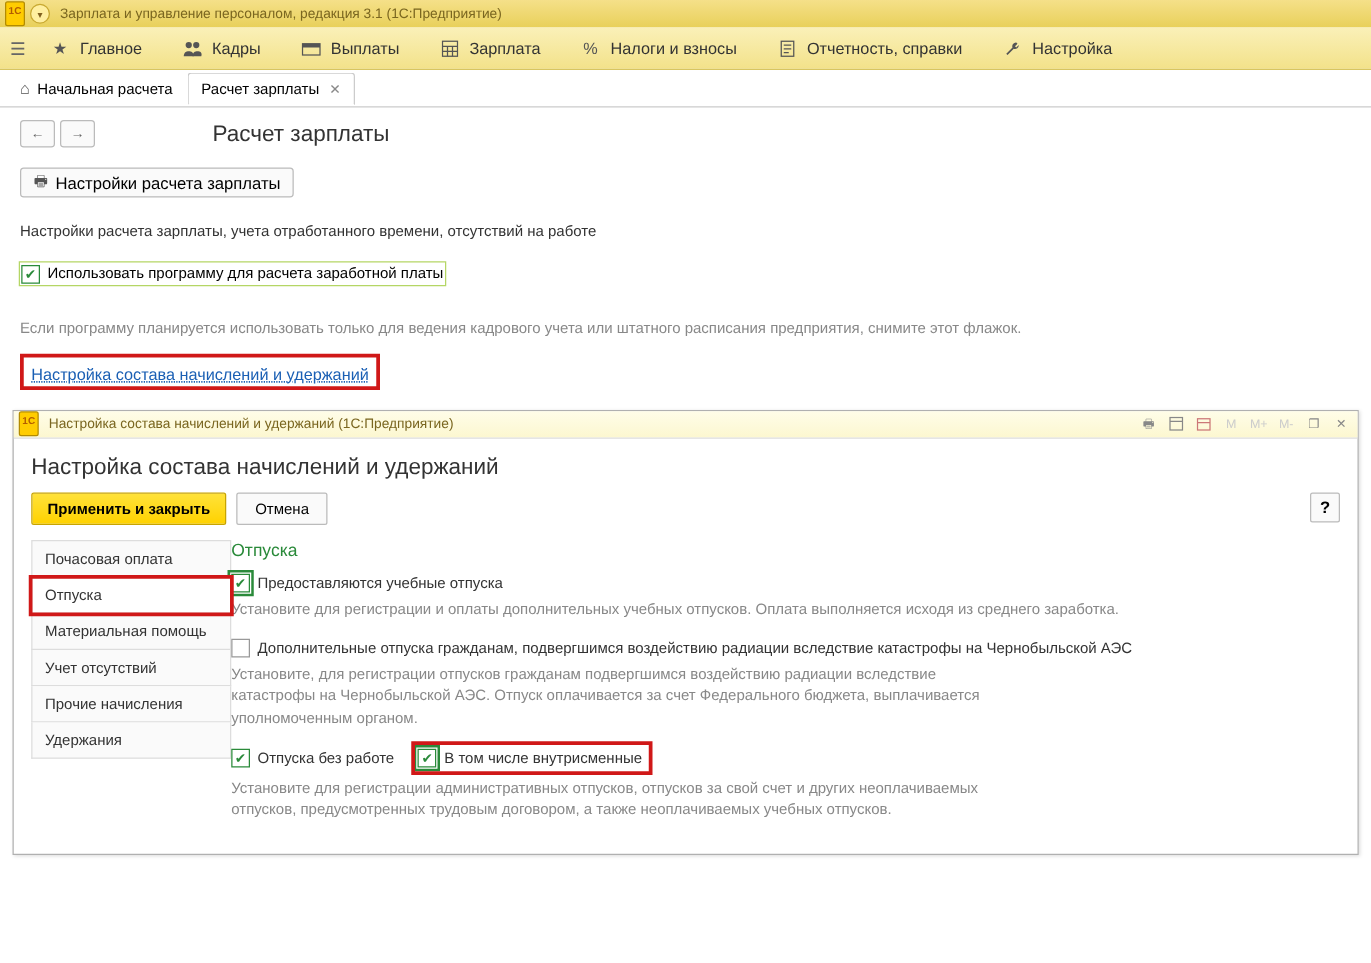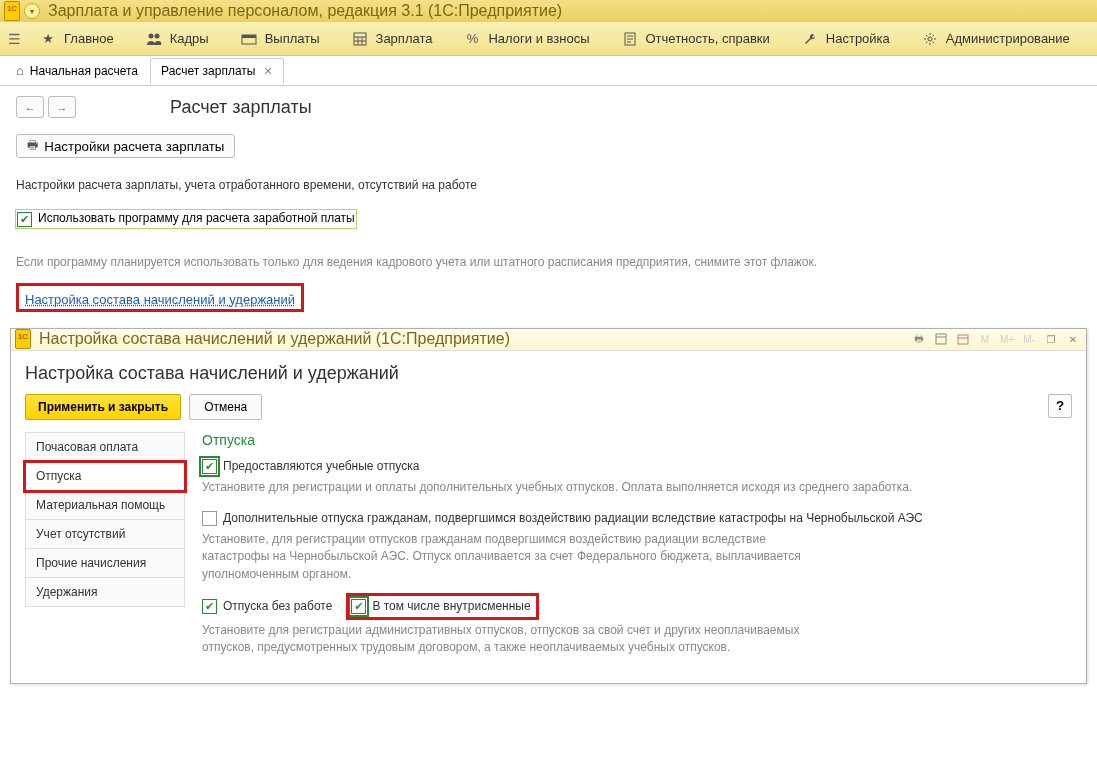--- a/index.html
+++ b/index.html
@@ -1,21 +1,21 @@
 <!DOCTYPE html>
 <html><head>
 <meta charset="utf-8">
 <style>
 * { box-sizing: border-box; margin: 0; padding: 0; }
 body { font-family: Arial, sans-serif; font-size: 12px; background: #fff; width: 1097px; height: 770px; overflow: hidden; }
 .app-titlebar { background: linear-gradient(#f5e089, #e8d05a); height: 22px; display: flex; align-items: center; padding: 0 4px; gap: 4px; }
 .logo-1c { width: 16px; height: 20px; background: #ffcc00; border: 1px solid #b38b00; border-radius: 2px; font-size: 8px; font-weight: bold; text-align: center; line-height: 14px; color: #b35c00; }
 .dropdown-btn { width: 16px; height: 16px; background: #ffefa0; border: 1px solid #c8a830; border-radius: 8px; display: flex; align-items: center; justify-content: center; cursor: pointer; }
 .dropdown-btn::after { content: '▾'; font-size: 8px; color: #806020; }
-.app-title { color: #7a6620; font-size: 16px; margin-left: 4px; }
+.app-title { color: #7a6620; font-size: 11px; margin-left: 4px; }
 .main-menu { background: linear-gradient(#faf0b8, #f3e28a); height: 34px; display: flex; align-items: center; border-bottom: 1px solid #d8c560; }
 .menu-burger { width: 24px; text-align: center; font-size: 14px; color: #666; cursor: pointer; padding: 0 8px; }
 .menu-item { display: flex; align-items: center; gap: 8px; padding: 0 16px; height: 34px; cursor: pointer; color: #333; font-size: 13px; }
 .menu-icon { width: 16px; height: 16px; display: inline-flex; align-items: center; justify-content: center; color: #555; }
 .tabbar { height: 30px; display: flex; align-items: center; border-bottom: 1px solid #ccc; background: #fff; padding-left: 4px; }
 .tab-home { display: flex; align-items: center; gap: 6px; padding: 0 12px; height: 30px; cursor: pointer; }
 .tab-home .home-ico { font-size: 13px; color: #555; }
 .tab-active { display: flex; align-items: center; gap: 8px; padding: 0 10px; height: 26px; border: 1px solid #ccc; border-bottom: 1px solid #fff; background: #fff; margin-bottom: -1px; cursor: pointer; border-radius: 3px 3px 0 0; }
 .tab-close { font-size: 11px; color: #888; cursor: pointer; }
 .page-body { padding: 10px 16px; }
@@ -36,21 +36,21 @@
 .sub-titlebar { background: linear-gradient(#fffde8, #fcf7d0); height: 22px; display: flex; align-items: center; padding: 0 4px; gap: 4px; border-bottom: 1px solid #ddd; }
 .sub-titlebar .spacer { flex: 1; }
 .sub-tool { width: 18px; height: 16px; display: inline-flex; align-items: center; justify-content: center; font-size: 10px; color: #888; cursor: pointer; }
 .sub-tool.dim { color: #ccc; }
 .sub-body { padding: 12px 14px; }
 .sub-title { font-size: 18px; color: #333; margin-bottom: 10px; }
 .btn-row { display: flex; gap: 8px; margin-bottom: 12px; }
 .btn-primary { background: linear-gradient(#ffe23a, #ffd200); border: 1px solid #c8a400; padding: 5px 12px; font-weight: bold; cursor: pointer; border-radius: 2px; font-size: 12px; }
 .btn-secondary { background: #fafafa; border: 1px solid #bbb; padding: 5px 14px; cursor: pointer; border-radius: 2px; font-size: 12px; }
 .btn-help { width: 24px; height: 24px; border: 1px solid #bbb; background: #fafafa; border-radius: 2px; cursor: pointer; font-weight: bold; margin-left: auto; }
-.content-split { display: flex; gap: 17px; }
+.content-split { display: flex; gap: 0; }
 .sidebar { width: 160px; flex-shrink: 0; }
 .side-item { padding: 7px 10px; border: 1px solid #ddd; border-top: none; background: #fafafa; cursor: pointer; font-size: 12px; color: #333; }
 .side-item:first-child { border-top: 1px solid #ddd; }
 .side-item.active { outline: 3px solid #d01818; outline-offset: -1px; position: relative; z-index: 1; background: #fff; }
 .pane { flex: 1; padding-right: 10px; }
 .pane-title { color: #2a8a3a; font-size: 14px; margin-bottom: 10px; }
 .opt-row { display: flex; align-items: flex-start; gap: 6px; margin: 6px 0 4px; }
 .opt-label { font-size: 12px; color: #333; line-height: 1.4; }
 .opt-help { color: #888; font-size: 12px; margin: 2px 0 14px 0; line-height: 1.45; }
 .inline-group { display: flex; align-items: center; gap: 18px; margin-top: 6px; }
@@ -122,29 +122,20 @@
     <span>Отчетность, справки</span>
   </div>
   <div class="menu-item">
     <span class="menu-icon">
       <svg width="14" height="14" viewBox="0 0 14 14">
           <path d="M10 2a3 3 0 0 0-3 4L2 11l1 1 5-5a3 3 0 0 0 4-3l-2 2-1-1 2-2z" fill="#555"></path>
         </svg>
     </span>
     <span>Настройка</span>
   </div>
-  <div class="menu-item">
-    <span class="menu-icon">
-      <svg width="14" height="14" viewBox="0 0 14 14">
-          <circle cx="7" cy="7" r="2" fill="none" stroke="#555"></circle>
-          <path d="M7 1v2M7 11v2M1 7h2M11 7h2M3 3l1.4 1.4M9.6 9.6L11 11M11 3L9.6 4.4M4.4 9.6L3 11" stroke="#555"></path>
-        </svg>
-    </span>
-    <span>Администрирование</span>
-  </div>
 </div>
 
 <div class="tabbar">
   <div class="tab-home">
     <span class="home-ico">⌂</span>
     <span>Начальная расчета</span>
   </div>
   <div class="tab-active">
     <span>Расчет зарплаты</span>
     <span class="tab-close">✕</span>

